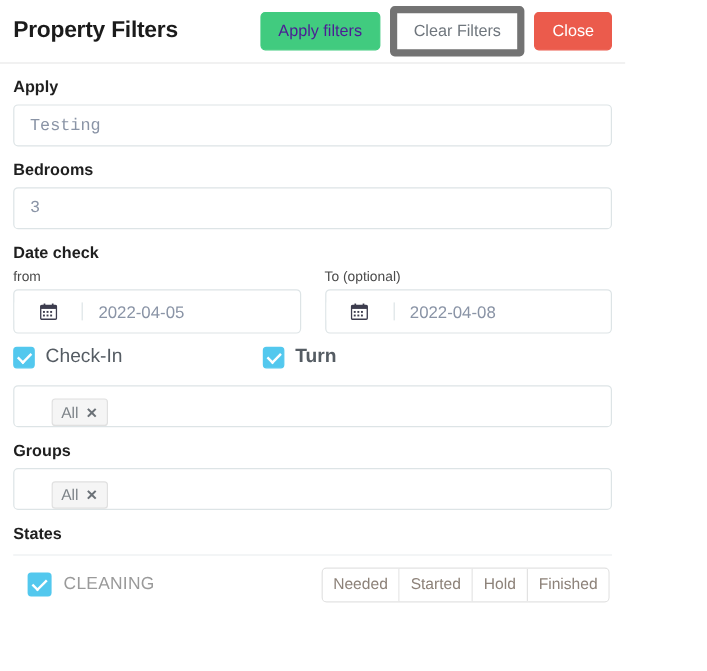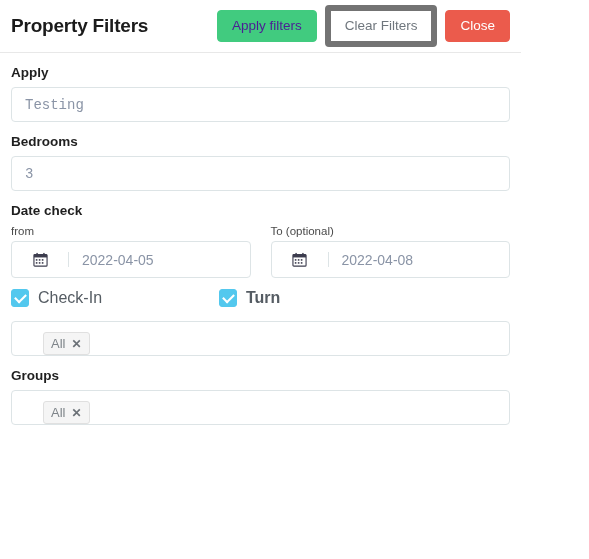--- a/index.html
+++ b/index.html
@@ -390,15 +390,34 @@
     <div class="field-group">
       <label class="field-label">Groups</label>
       <div class="tag-select">
         <span class="chip">
           <span>All</span>
           <span class="chip-x">✕</span>
         </span>
       </div>
     </div>
 
+    <div>
+      <div class="states-header">States</div>
+      <hr class="states-divider">
+
+      <div class="state-row">
+        <div class="state-left">
+          <span class="state-cbox">
+              <span class="tick"></span>
+            </span>
+          <span class="state-name">CLEANING</span>
+        </div>
+        <div class="btn-group">
+          <span class="seg">Needed</span>
+          <span class="seg">Started</span>
+          <span class="seg">Hold</span>
+          <span class="seg">Finished</span>
+        </div>
+      </div>
+    </div>
 
   </div>
 </div>
 
 </body></html>

